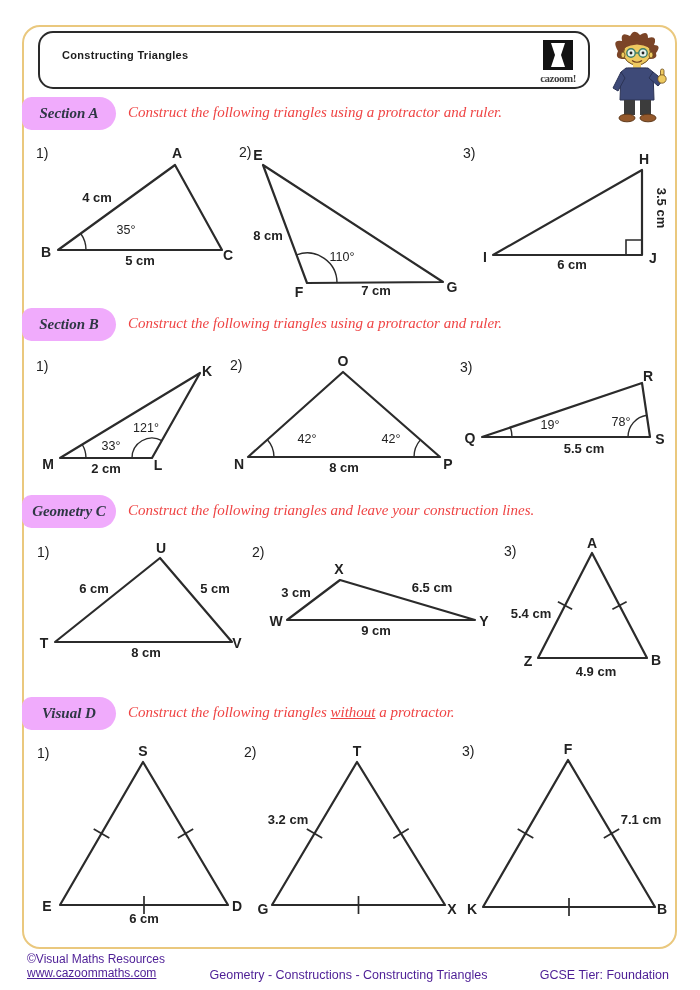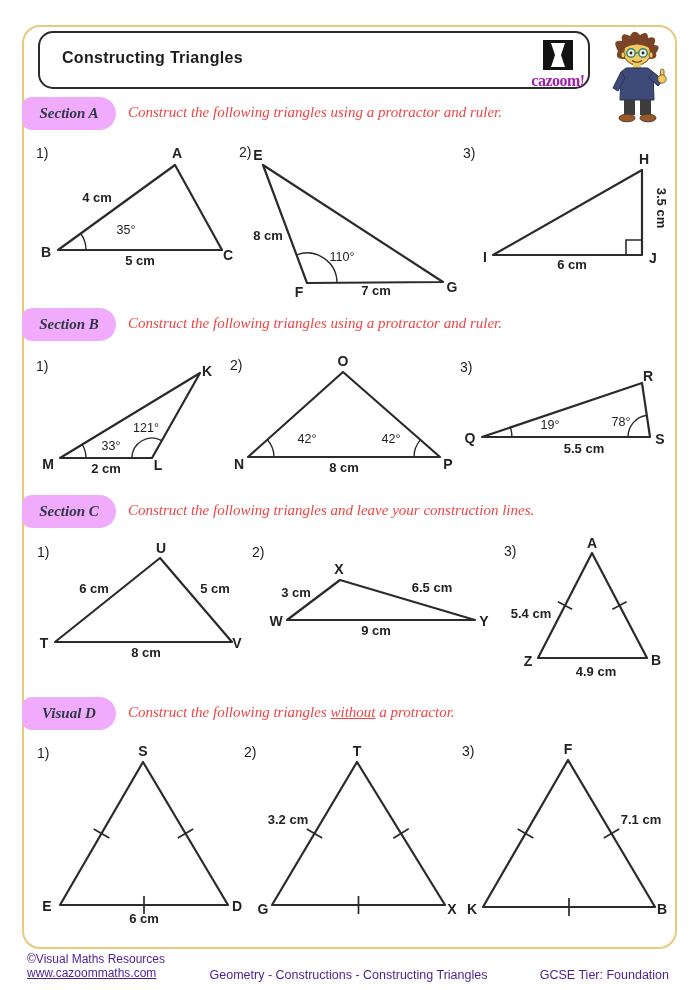--- a/index.html
+++ b/index.html
@@ -2,25 +2,25 @@
 <html><head>
 <meta charset="utf-8">
 <style>
   html,body{margin:0;padding:0;}
   body{width:700px;height:990px;background:#fff;position:relative;overflow:hidden;
        font-family:"Liberation Sans",sans-serif;color:#222;}
   .page-border{position:absolute;left:22px;top:25px;width:651px;height:920px;
        border:2px solid #eac87e;border-radius:18px;}
   .header-box{position:absolute;left:38px;top:31px;width:548px;height:54px;
        border:2px solid #2a2a2a;border-radius:15px;background:#fff;}
-  .title{position:absolute;left:22px;top:16px;font-size:16px;font-weight:bold;
+  .title{position:absolute;left:22px;top:16px;font-size:11px;font-weight:bold;
        letter-spacing:.3px;color:#1d1d1d;}
   .logo{position:absolute;left:527px;top:40px;width:62px;text-align:center;}
-  .logo-text{font-family:"Liberation Serif",serif;font-weight:bold;font-size:16px;
-       color:#a21caf;margin-top:-2px;letter-spacing:-.5px;}
+  .logo-text{font-family:"Liberation Serif",serif;font-weight:bold;font-size:11px;
+       color:#404040;margin-top:-2px;letter-spacing:-.5px;}
   .mascot{position:absolute;left:597px;top:28px;}
   .pill{position:absolute;left:22px;width:94px;height:33px;background:#f0abfc;
        border-radius:10px 18px 18px 10px;display:flex;align-items:center;justify-content:center;}
   .pill span{font-family:"Liberation Serif",serif;font-style:italic;font-weight:bold;
        font-size:15px;color:#2e3744;}
   .instr{position:absolute;left:128px;font-family:"Liberation Serif",serif;
        font-style:italic;font-size:15px;color:#ef4444;white-space:nowrap;}
   .em-bu{font-weight:normal;text-decoration:underline;}
   svg.geom{position:absolute;left:0;top:0;}
   .tri{fill:none;stroke:#2b2b2b;stroke-width:2.2;stroke-linejoin:round;}
@@ -82,21 +82,21 @@
     <span>Section A</span>
   </div>
 <div class="instr" style="top:104px">Construct the following triangles using a protractor and ruler.</div>
 
 <div class="pill" style="top:308px">
     <span>Section B</span>
   </div>
 <div class="instr" style="top:315px">Construct the following triangles using a protractor and ruler.</div>
 
 <div class="pill" style="top:495px">
-    <span>Section C</span>
+    <span>Geometry C</span>
   </div>
 <div class="instr" style="top:502px">Construct the following triangles and leave your construction lines.</div>
 
 <div class="pill" style="top:697px">
     <span>Visual D</span>
   </div>
 <div class="instr" style="top:704px"><span>Construct the following triangles </span><span class="em-bu">without</span><span> a protractor.</span></div>
 
 <svg class="geom" width="700" height="990" viewBox="0 0 700 990">
 

